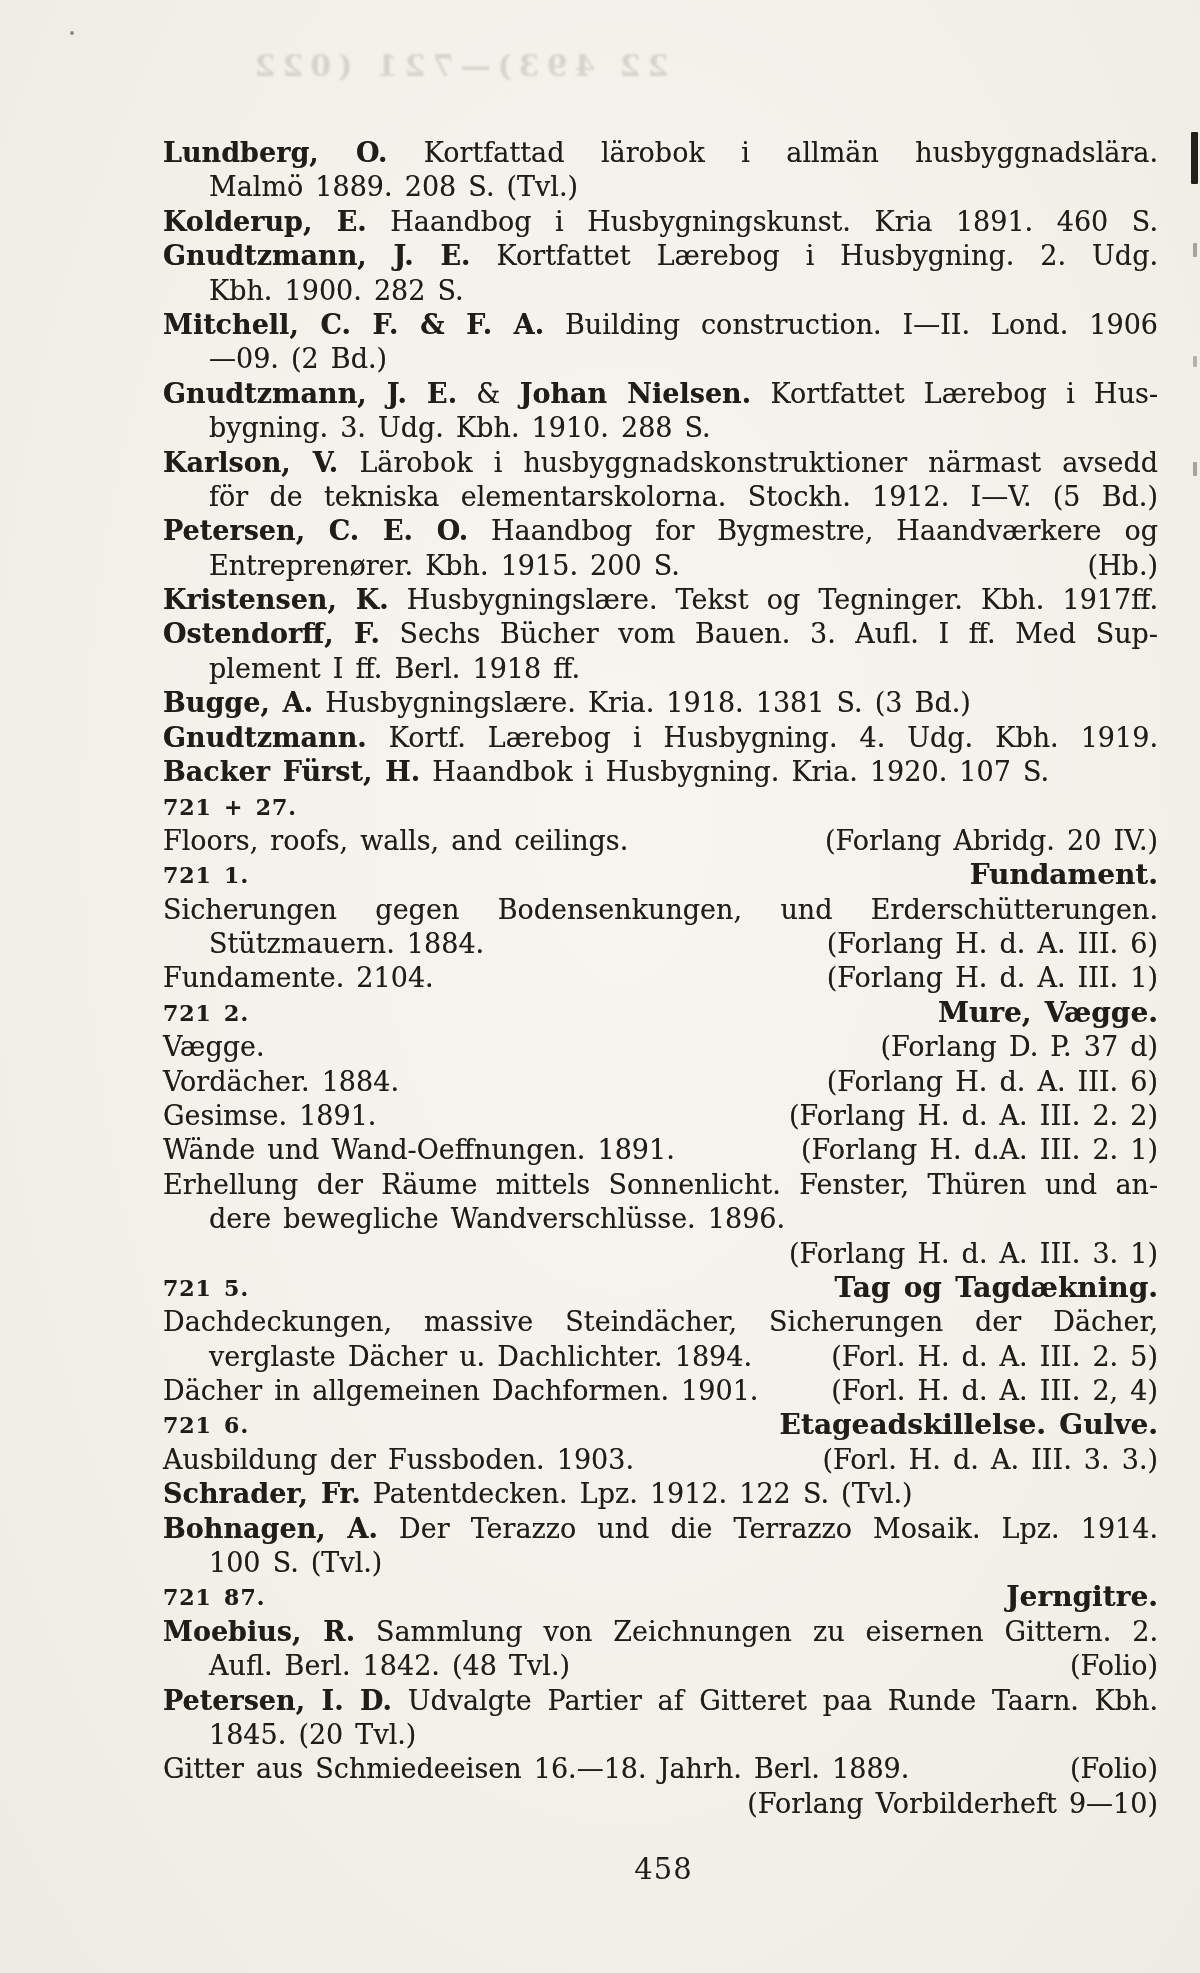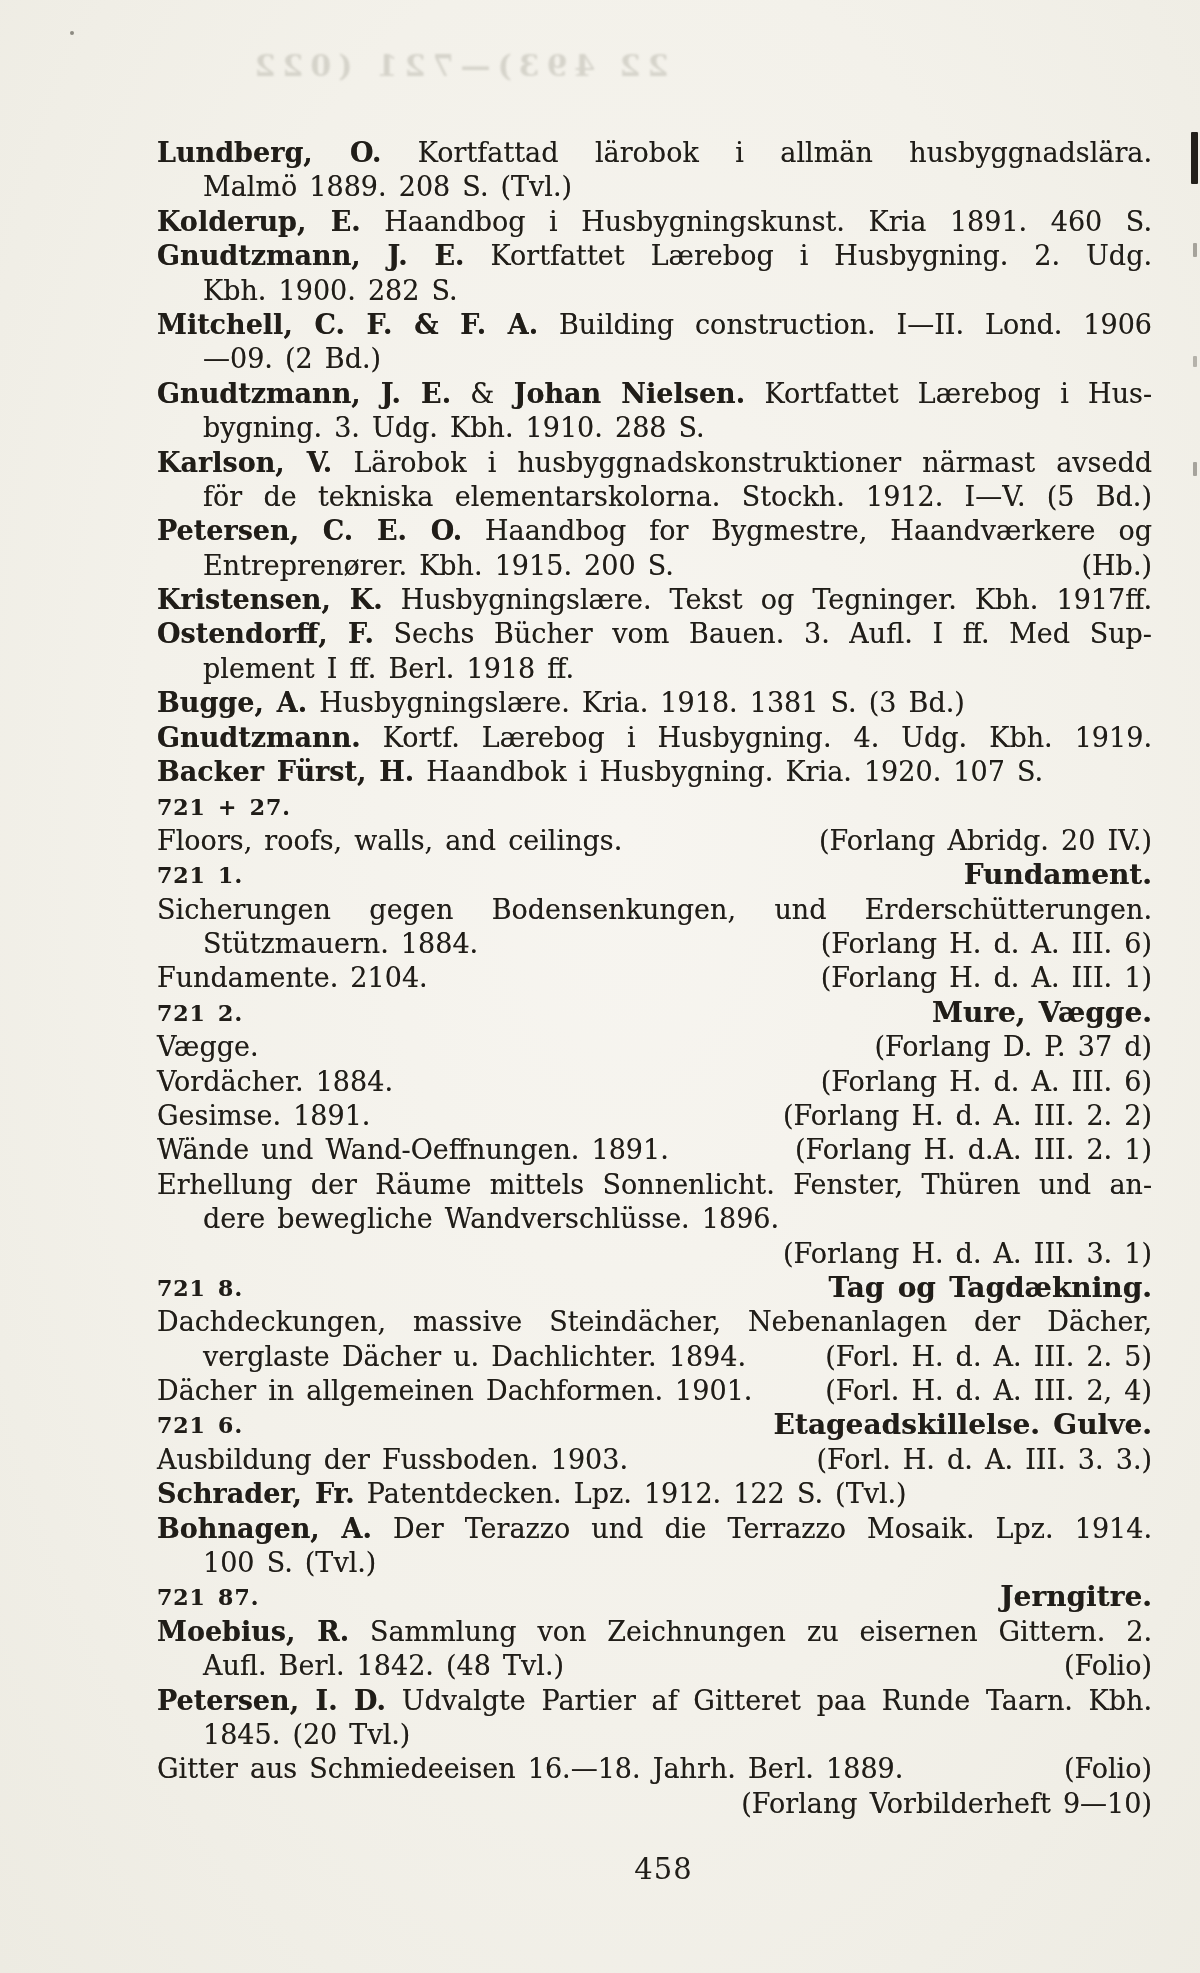--- a/index.html
+++ b/index.html
@@ -9,21 +9,21 @@
     background:radial-gradient(ellipse at 52% 42%, #f7f5f0 0%, #f3f1ea 55%, #edebe2 100%);
     color:#201d18;
   }
   .ghost{
     position:absolute;top:48px;left:148px;width:620px;
     font-size:30px;font-weight:bold;text-align:center;
     color:#b8b6ab;opacity:.5;letter-spacing:7px;
     transform:scaleX(-1);filter:blur(1.1px);
     user-select:none;
   }
-  .text-block{position:absolute;left:157px;top:136px;width:995px;}
+  .text-block{position:absolute;left:163px;top:136px;width:995px;}
   .line{
     min-height:34.4px;height:34.4px;line-height:34.4px;
     font-size:27px;word-spacing:.13em;white-space:nowrap;
     text-shadow:0 0 .5px rgba(32,29,24,.55);
   }
   .line.justify{white-space:normal;text-align:justify;text-align-last:justify;}
   .line.indent{padding-left:46px;}
   .line.split{display:flex;justify-content:space-between;gap:14px;}
   .line.right-only{text-align:right;}
   .b{font-weight:bold;}
@@ -104,24 +104,24 @@
         <span class="right">(Forlang H. d. A. III. 2. 2)</span>
       </div>
       <div class="line split">
         <span class="left"><span>Wände und Wand-Oeffnungen. 1891.</span></span>
         <span class="right">(Forlang H. d.A. III. 2. 1)</span>
       </div>
       <div class="line justify"><span class="left"><span>Erhellung der Räume mittels Sonnenlicht. Fenster, Thüren und an-</span></span></div>
       <div class="line indent"><span class="left"><span>dere bewegliche Wandverschlüsse. 1896.</span></span></div>
       <div class="line right-only"><span class="left"><span>(Forlang H. d. A. III. 3. 1)</span></span></div>
       <div class="line split heading">
-        <span class="left"><span class="b">721 8.</span></span>
+        <span class="left"><span class="b">721 5.</span></span>
         <span class="right b">Tag og Tagdækning.</span>
       </div>
-      <div class="line justify"><span class="left"><span>Dachdeckungen, massive Steindächer, Nebenanlagen der Dächer,</span></span></div>
+      <div class="line justify"><span class="left"><span>Dachdeckungen, massive Steindächer, Sicherungen der Dächer,</span></span></div>
       <div class="line indent split">
         <span class="left"><span>verglaste Dächer u. Dachlichter. 1894.</span></span>
         <span class="right">(Forl. H. d. A. III. 2. 5)</span>
       </div>
       <div class="line split">
         <span class="left"><span>Dächer in allgemeinen Dachformen. 1901.</span></span>
         <span class="right">(Forl. H. d. A. III. 2, 4)</span>
       </div>
       <div class="line split heading">
         <span class="left"><span class="b">721 6.</span></span>

